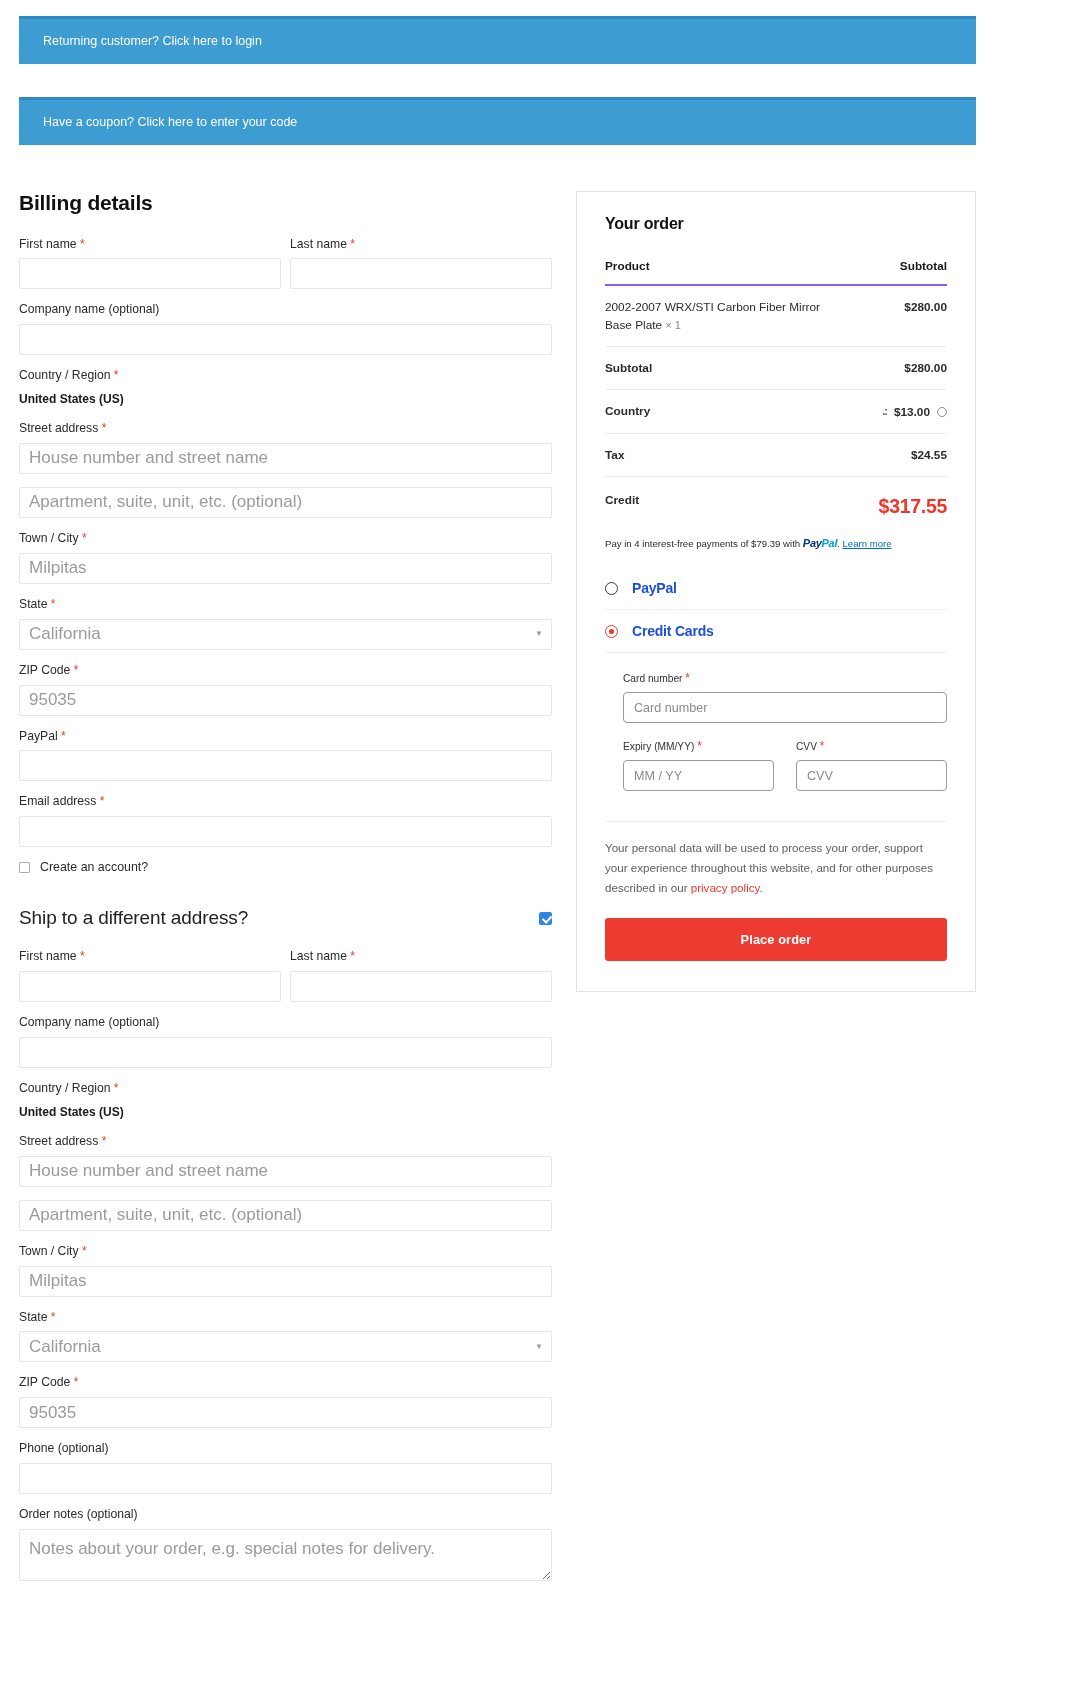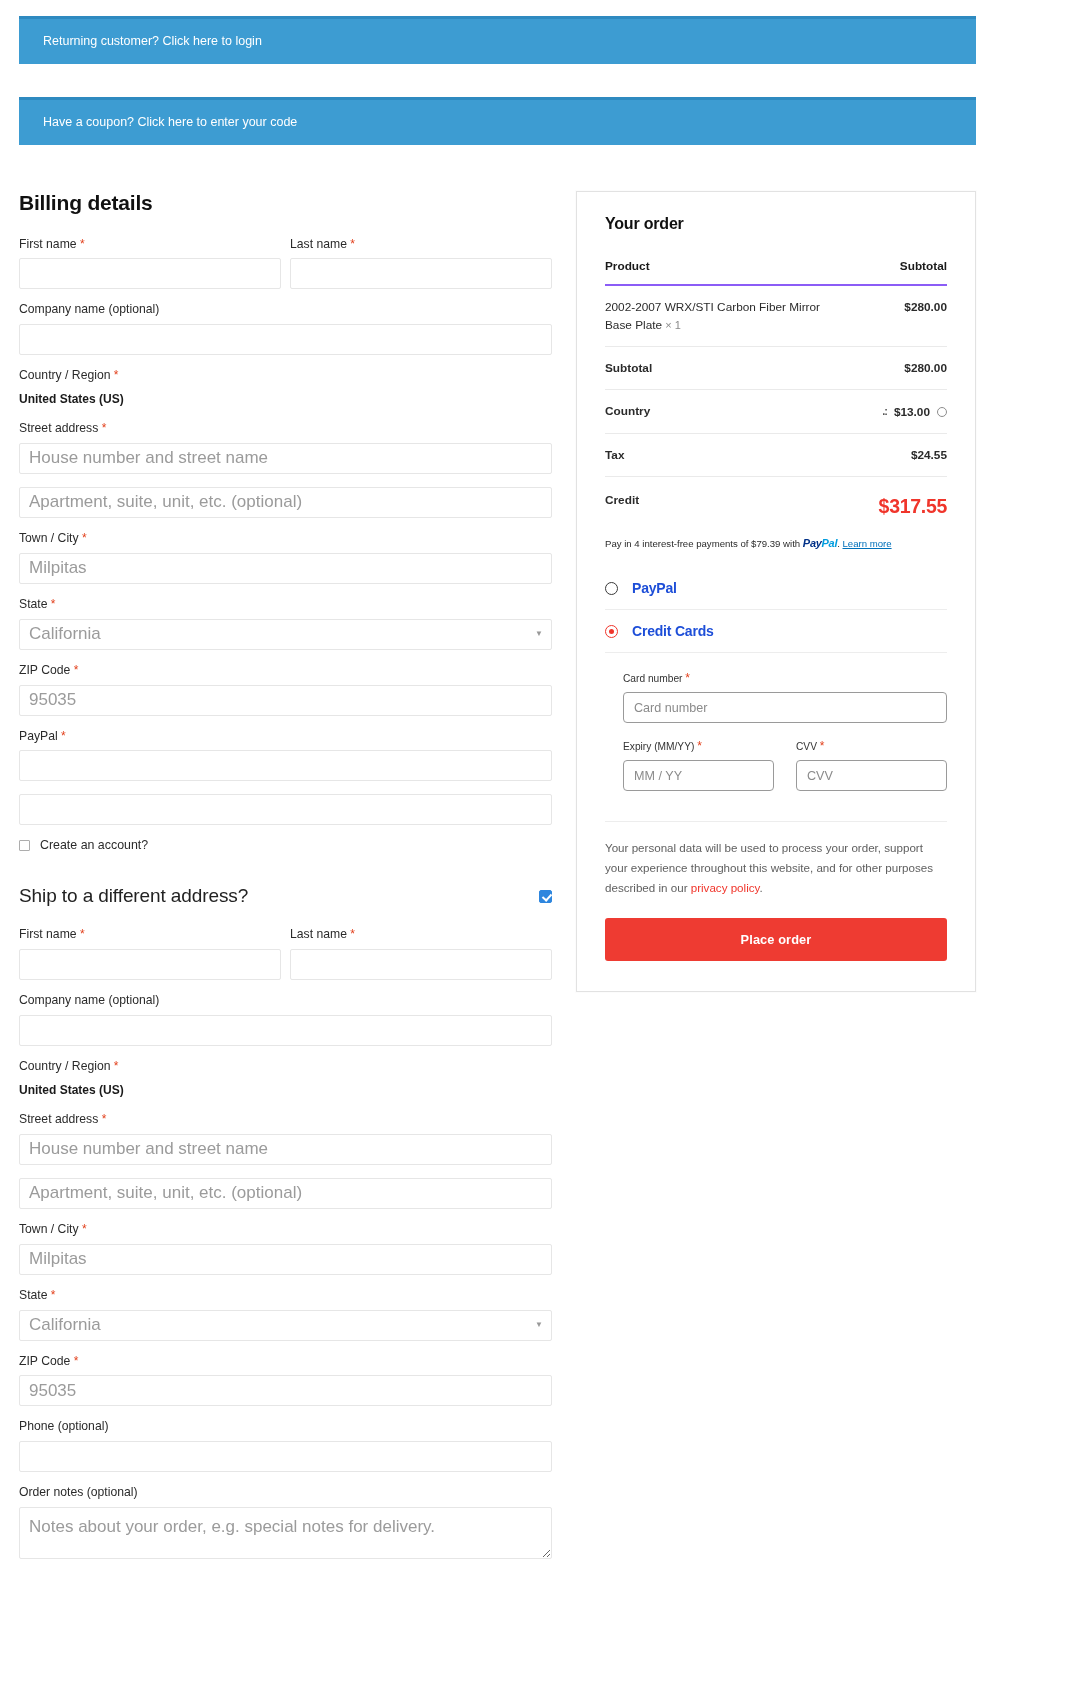--- a/index.html
+++ b/index.html
@@ -372,20 +372,24 @@
 
       <div class="field">
         <label class="flabel">
           <span>PayPal</span>
           <span class="req">*</span>
         </label>
         <input class="inp" type="text" value="" style="">
       </div>
 
       <div class="field">
+        <label class="flabel">
+          <span>Email address</span>
+          <span class="req">*</span>
+        </label>
         <input class="inp" type="text" value="" style="">
       </div>
 
       <div class="checkline">
         <span class="cbox"></span>
         <span class="cl-label">Create an account?</span>
       </div>
 
       <div class="ship-head">
         <h2 class="ship-title">Ship to a different address?</h2>

